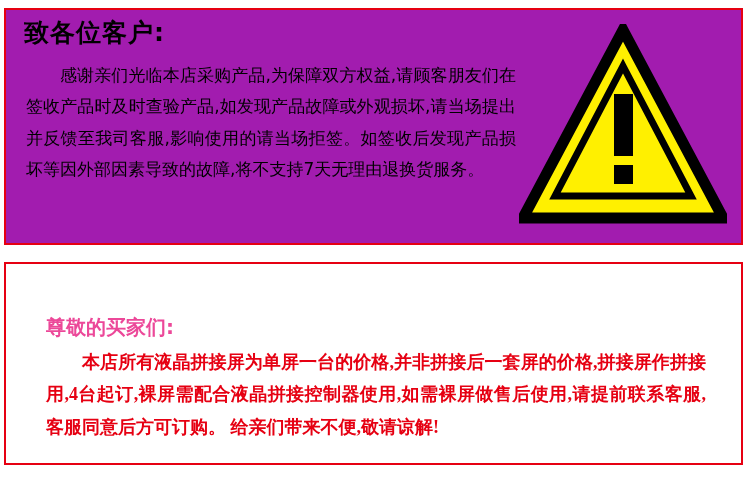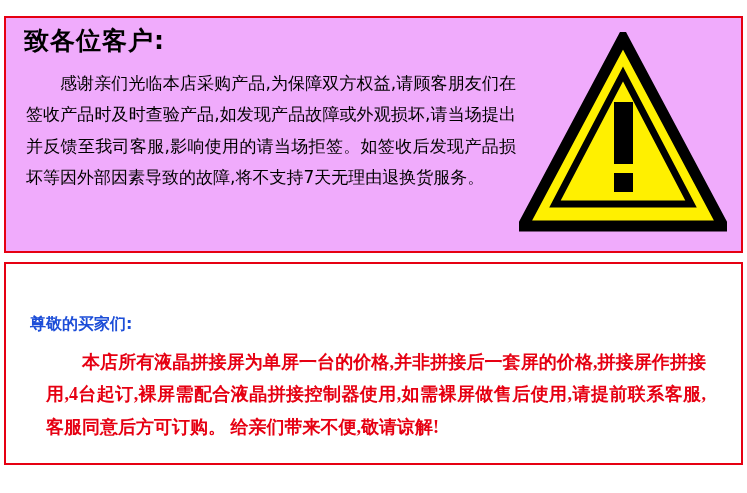--- a/index.html
+++ b/index.html
@@ -17,26 +17,26 @@
     position: relative;
     width: 747px;
     height: 493px;
     background: #ffffff;
   }
 
   
   .notice-panel {
     position: absolute;
     left: 4px;
-    top: 16px;
+    top: 8px;
     width: 739px;
     height: 237px;
     border: 2px solid #e60012;
     box-sizing: border-box;
-    background: #f0abfc;
+    background: #a21caf;
   }
   .notice-title {
     position: absolute;
     left: 18px;
     top: 8px;
     font-size: 25px;
     font-weight: bold;
     color: #000000;
     letter-spacing: 1px;
     line-height: 1.2;
@@ -73,25 +73,25 @@
     left: 4px;
     top: 262px;
     width: 739px;
     height: 203px;
     border: 2px solid #e60012;
     box-sizing: border-box;
     background: #ffffff;
   }
   .buyer-heading {
     position: absolute;
-    left: 24px;
+    left: 40px;
     top: 50px;
-    font-size: 16px;
+    font-size: 20px;
     font-weight: bold;
-    color: #1d4ed8;
+    color: #ec4899;
     line-height: 1.3;
   }
   .buyer-body {
     position: absolute;
     left: 40px;
     top: 82px;
     width: 660px;
     font-size: 18px;
     font-weight: bold;
     color: #e60012;

